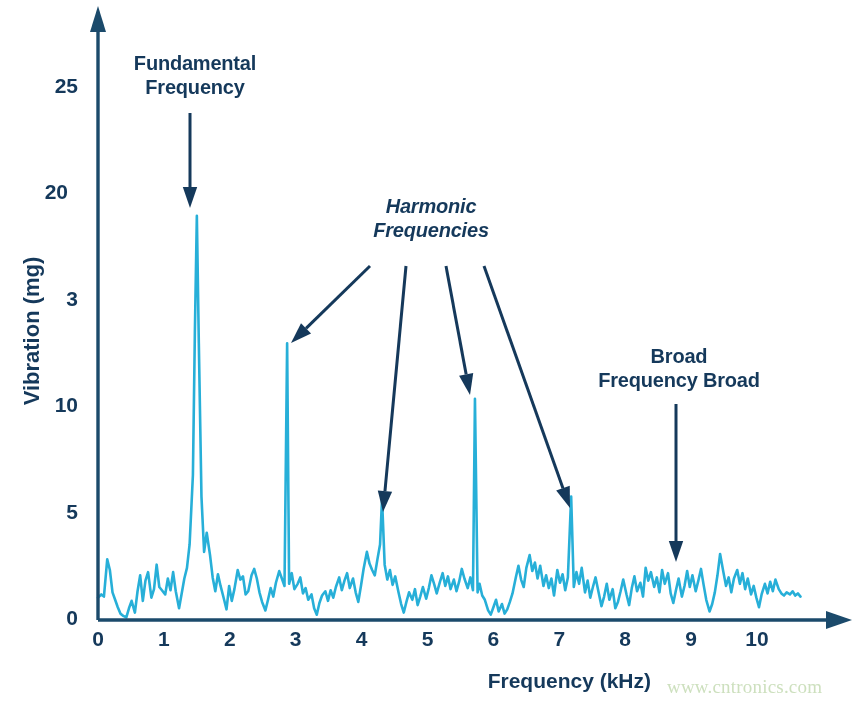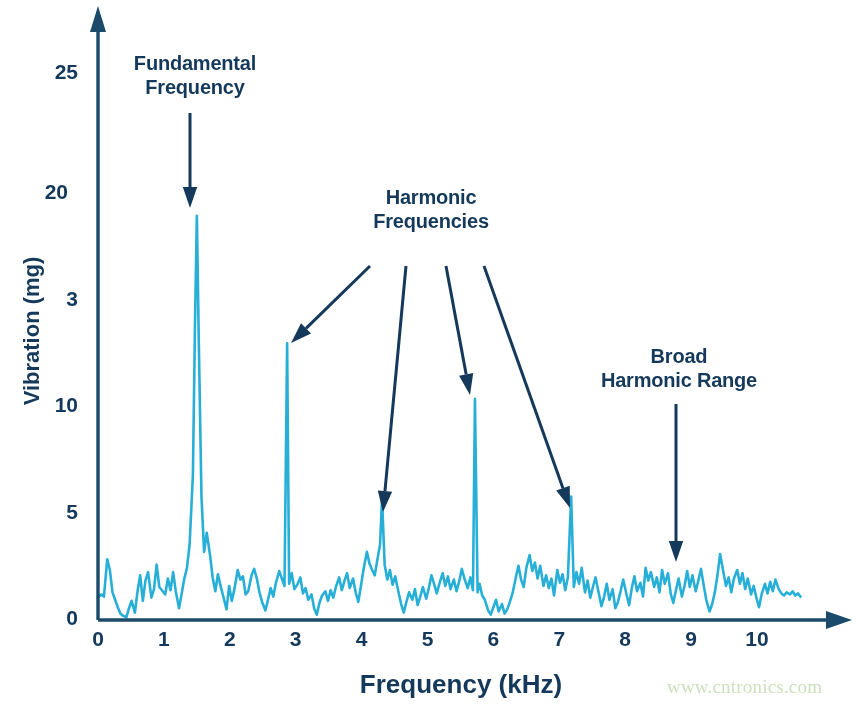--- a/index.html
+++ b/index.html
@@ -24,39 +24,39 @@
     position: absolute;
     color: #15395B;
     font-weight: bold;
     font-size: 20px;
     line-height: 1.18;
     text-align: center;
     white-space: pre-line;
     letter-spacing: -0.2px;
   }
   #annot-fundamental { left: 104px; top: 52px; width: 182px; }
-  #annot-harmonic    { left: 337px; top: 186px; width: 188px; }
+  #annot-harmonic    { left: 337px; top: 195px; width: 188px; font-style: italic; }
   #annot-broad       { left: 560px; top: 345px; width: 238px; }
   .tick-label {
     position: absolute;
     color: #15395B;
     font-weight: bold;
     font-size: 21px;
     text-align: center;
   }
   .ytick { width: 40px; text-align: right; }
   .xtick { width: 40px; }
   #xaxis-title {
     position: absolute;
     left: 271px; top: 669px;
     width: 380px;
-    text-align: center;
+    text-align: right;
     color: #15395B;
     font-weight: bold;
-    font-size: 26px;
+    font-size: 21px;
   }
   #yaxis-title {
     position: absolute;
     left: -63px; top: 318px;
     width: 190px;
     text-align: center;
     color: #15395B;
     font-weight: bold;
     font-size: 22px;
     transform: rotate(-90deg);
@@ -100,29 +100,29 @@
       <line x1="676" y1="404" x2="676" y2="541" stroke="#15395B" stroke-width="3"></line>
       <polygon points="676,562 668.8,541 683.2,541" fill="#15395B"></polygon>
     </g>
 </svg>
 
 <div class="annot-text" id="annot-fundamental">Fundamental
 Frequency</div>
 <div class="annot-text" id="annot-harmonic">Harmonic
 Frequencies</div>
 <div class="annot-text" id="annot-broad">Broad
-Harmonic Range</div>
+Frequency Broad</div>
 
 <div id="ytick-labels">
     <div class="tick-label ytick" style="left: 38px; top: 606px;">0</div>
     <div class="tick-label ytick" style="left: 38px; top: 499.6px;">5</div>
     <div class="tick-label ytick" style="left: 38px; top: 393.2px;">10</div>
     <div class="tick-label ytick" style="left: 38px; top: 286.8px;">3</div>
     <div class="tick-label ytick" style="left: 28px; top: 180.4px;">20</div>
-    <div class="tick-label ytick" style="left: 38px; top: 60px;">25</div>
+    <div class="tick-label ytick" style="left: 38px; top: 74px;">25</div>
   </div>
 <div id="xtick-labels">
     <div class="tick-label xtick" style="left: 78px; top: 627px;">0</div>
     <div class="tick-label xtick" style="left: 143.9px; top: 627px;">1</div>
     <div class="tick-label xtick" style="left: 209.8px; top: 627px;">2</div>
     <div class="tick-label xtick" style="left: 275.7px; top: 627px;">3</div>
     <div class="tick-label xtick" style="left: 341.6px; top: 627px;">4</div>
     <div class="tick-label xtick" style="left: 407.5px; top: 627px;">5</div>
     <div class="tick-label xtick" style="left: 473.4px; top: 627px;">6</div>
     <div class="tick-label xtick" style="left: 539.3px; top: 627px;">7</div>

